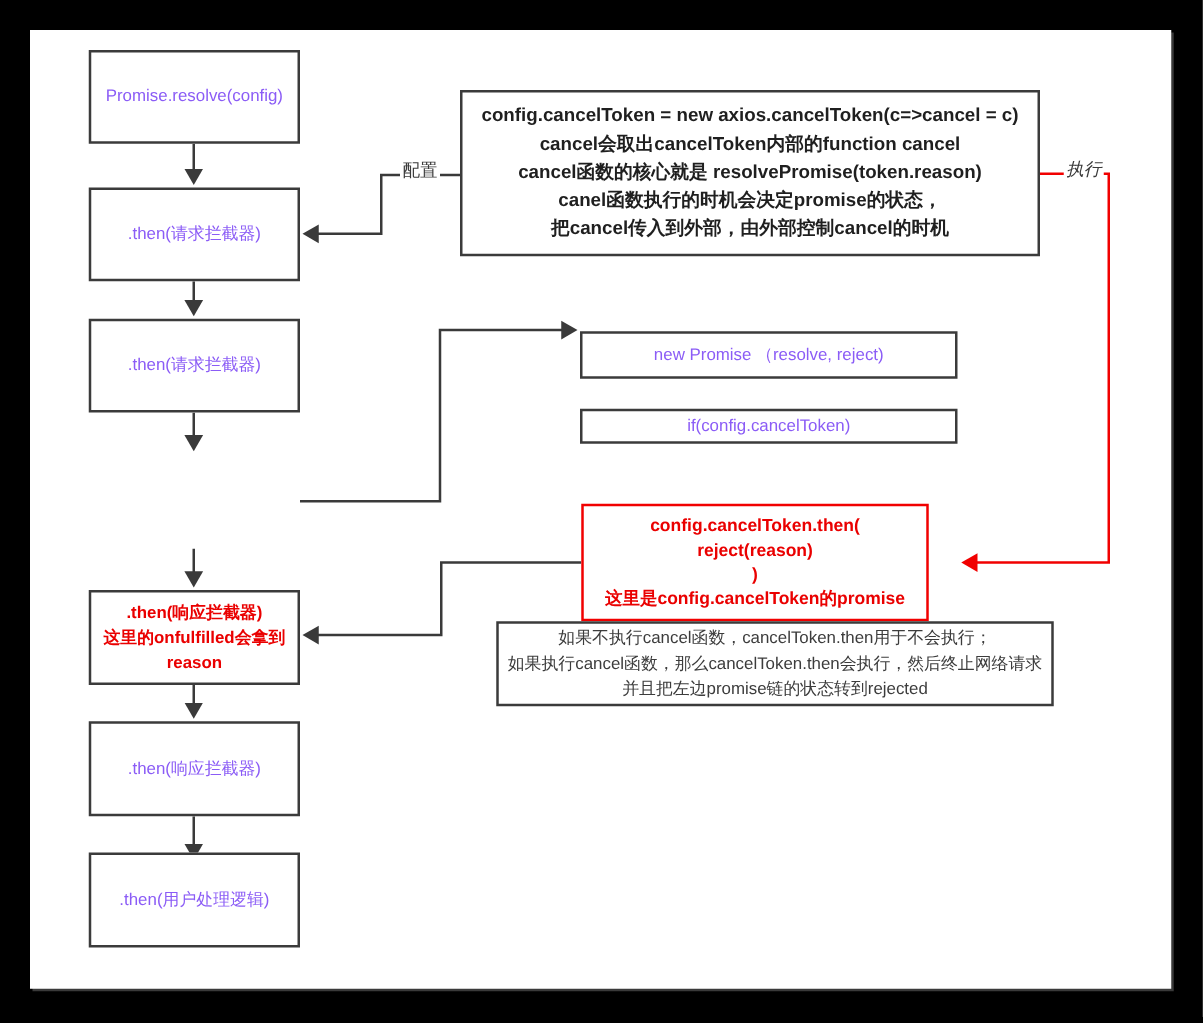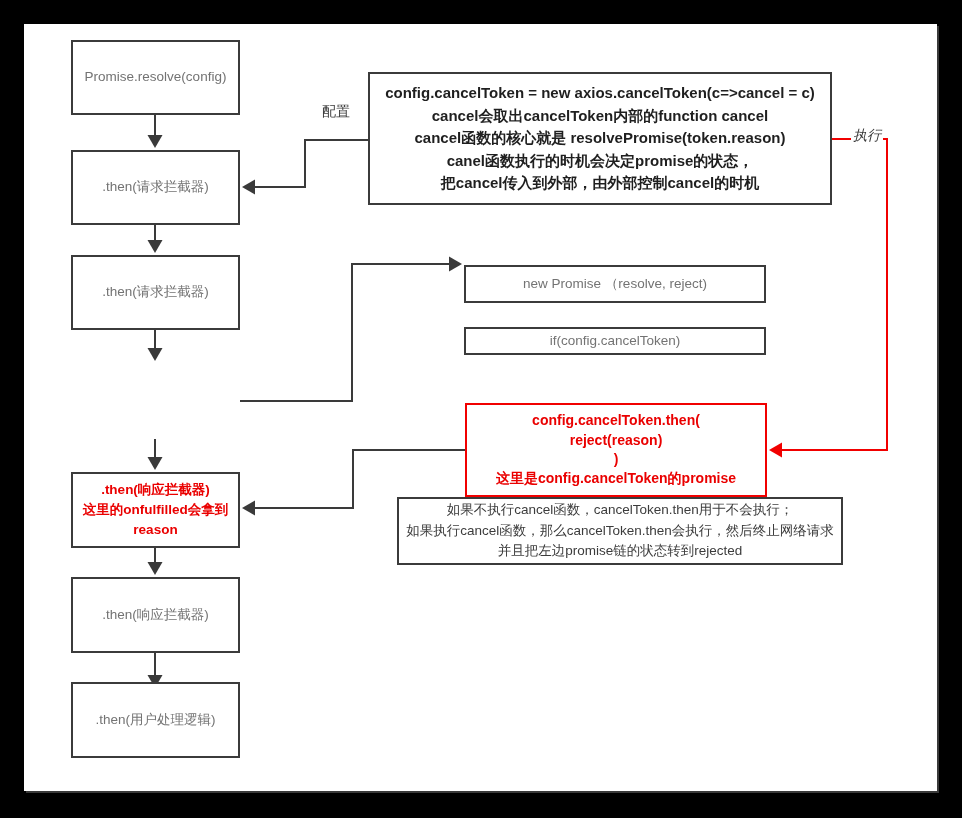--- a/index.html
+++ b/index.html
@@ -11,46 +11,46 @@
   }
   #canvas {
     position:absolute; left:24px; top:24px; width:913px; height:767px;
     background:#fff; box-shadow:2px 2px 0 #3a3a3a;
   }
   #connectors { position:absolute; left:0; top:0; width:913px; height:767px; pointer-events:none; }
   .node {
     position:absolute; background:#fff; border:2px solid #3b3b3b;
     display:flex; align-items:center; justify-content:center;
     text-align:center; white-space:pre-line;
-    font-size:13.5px; line-height:1.5; color:#737373;
+    font-size:13.5px; line-height:1.5; color:#8b5cf6;
   }
   .chain { left:47px; width:169px; height:75px; }
   #n0 { top:16px; }
   #n1 { top:126px; }
   #n2 { top:231px; }
   #n3 { top:339px; height:76px; }
   #n4 { top:448px; height:76px; }
   #n5 { top:553px; height:76px; }
   #n6 { top:658px; height:76px; }
   .red-text { color:#ea0000; font-weight:bold; }
   #big-note {
     left:344px; top:48px; width:464px; height:133px;
     font-weight:bold; font-size:15px; color:#1f1f1f; line-height:1.5;
   }
   #new-promise { left:440px; top:221px; width:302px; height:38px;margin-top:20px; }
   #if-token    { left:440px; top:303px; width:302px; height:28px; }
   #cancel-then {
-    left:441px; top:379px; width:302px; height:94px;
+    left:441px; top:379px; width:278px; height:94px;
     border-color:#f10000; color:#ea0000; font-weight:bold; font-size:14px; line-height:1.38;
   }
   #explanation { left:373px; top:473px; width:446px; height:68px; color:#3c3c3c; line-height:1.55; }
   .edge-label {
     position:absolute; font-size:14px; color:#3a3a3a; background:#fff; padding:0 2px;
   }
-  #label-config  { left:296px; top:79px; }
+  #label-config  { left:296px; top:104px; }
   #label-execute { left:827px; top:103px;font-style:italic; }
 </style>
 </head>
 <body>
 
 <div id="screen">
   <div id="canvas">
 
     <svg id="connectors" viewBox="0 0 913 767" xmlns="http://www.w3.org/2000/svg">
       <defs>

